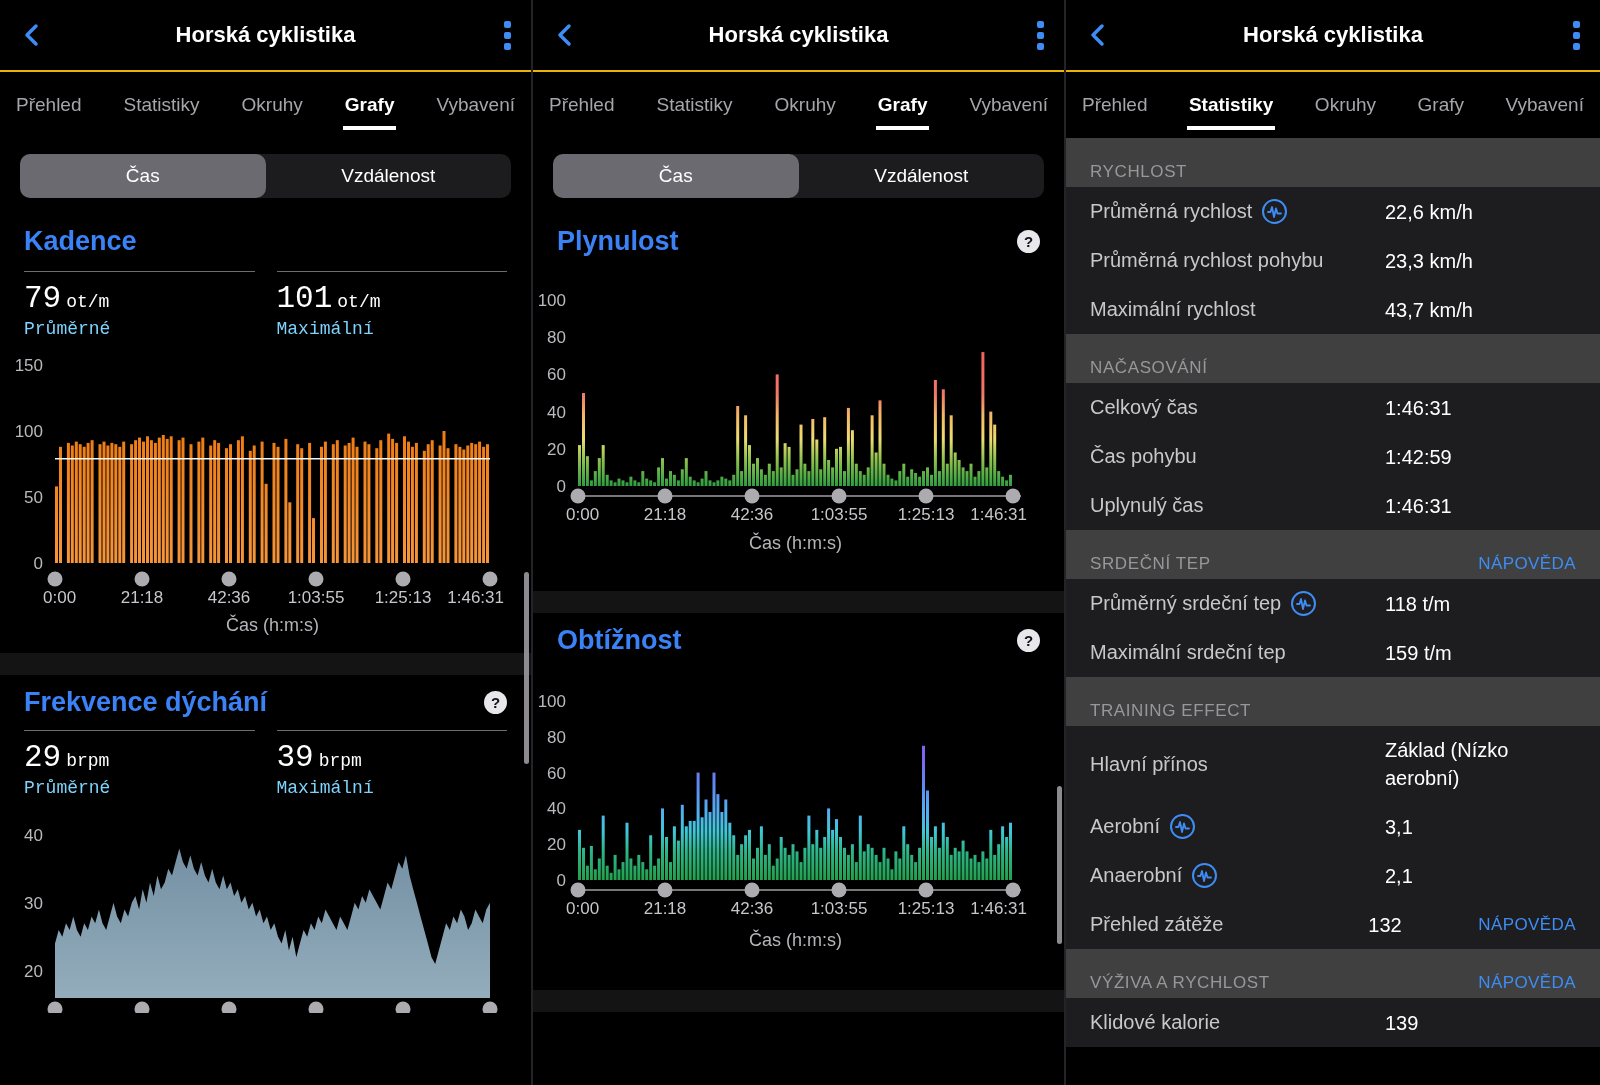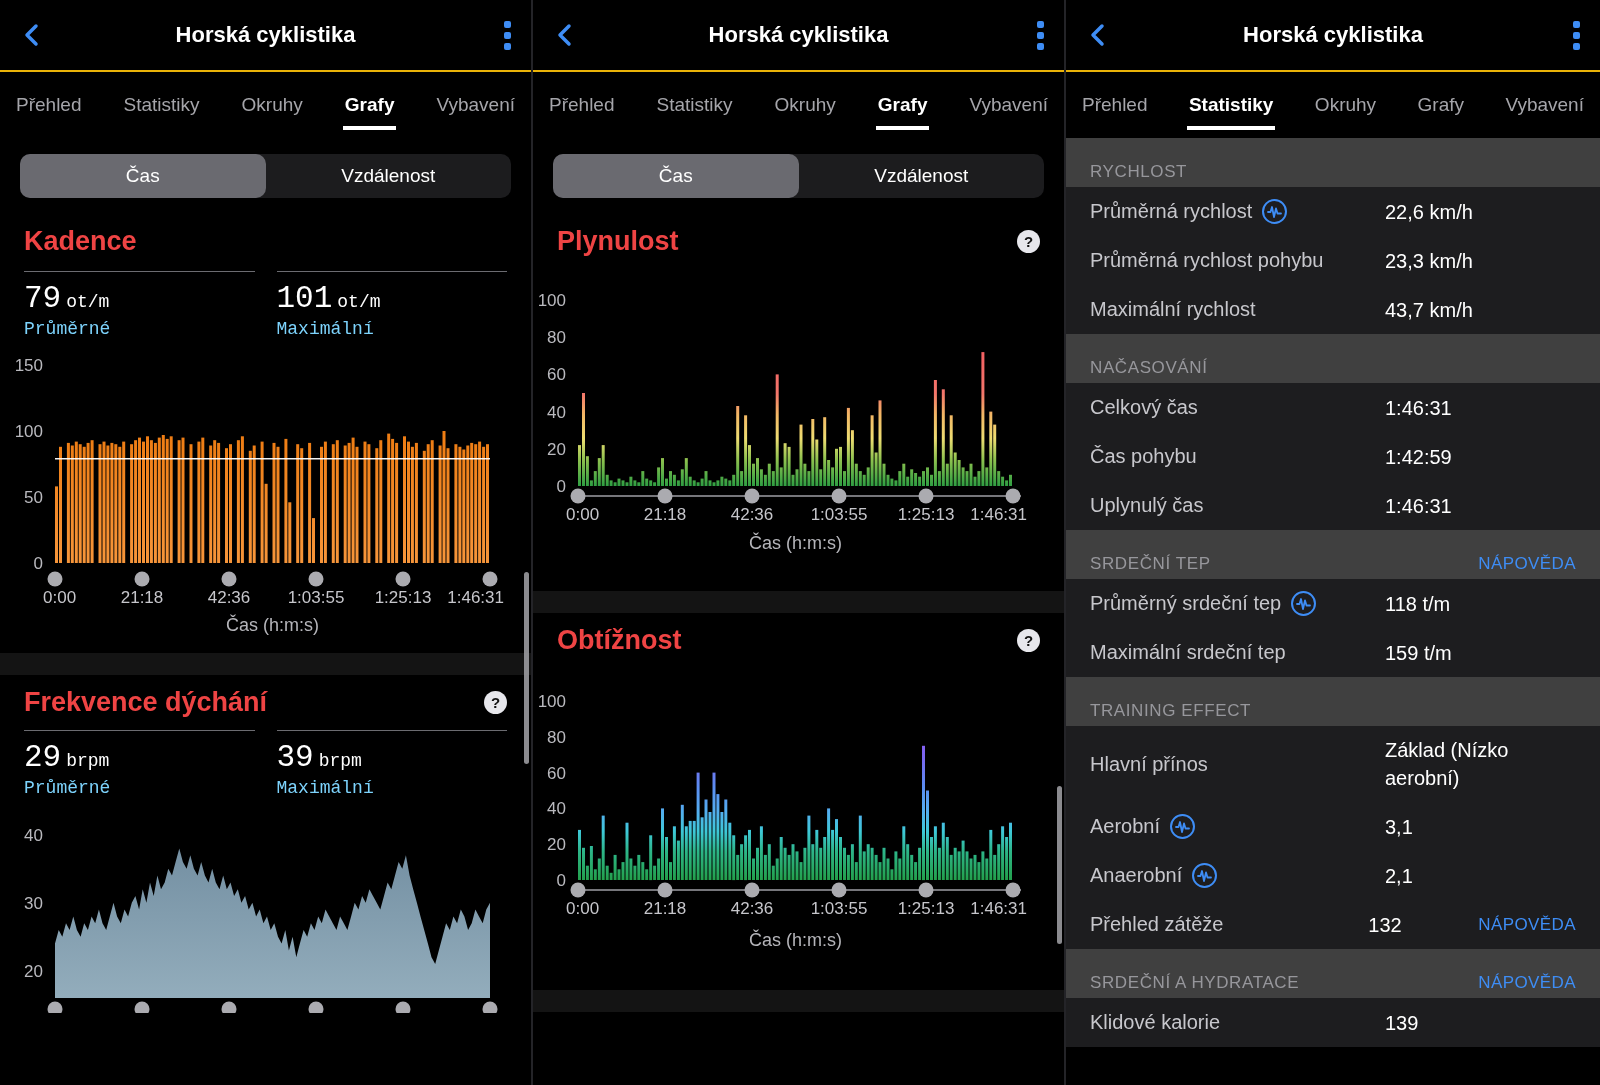--- a/index.html
+++ b/index.html
@@ -21,21 +21,21 @@
   .tab.active { color:#fff; font-weight:700; }
   .tab.active::after { content:""; position:absolute; left:0; right:0; bottom:8px; height:4px; background:#fff; }
 
   
   .seg { margin:16px 20px 0 20px; height:44px; background:#1c1c1e; border-radius:10px; display:flex; padding:0; }
   .seg-opt { flex:1; display:flex; align-items:center; justify-content:center; color:#fff; font-size:19px; border-radius:10px; cursor:pointer; }
   .seg-opt.sel { background:#6a6a70; }
 
   
   .chart-head { display:flex; align-items:center; justify-content:space-between; padding:0 24px; }
-  .chart-head h2 { color:#ef4444; font-size:27px; font-weight:700; }
+  .chart-head h2 { color:#3b82f6; font-size:27px; font-weight:700; }
   .qmark { width:23px; height:23px; border-radius:50%; background:#e7e7ec; color:#111; font-size:15px; font-weight:700; display:flex; align-items:center; justify-content:center; cursor:pointer; }
 
   
   .statpair { display:flex; gap:22px; padding:0 24px; margin-top:14px;font-family:Liberation Mono, monospace; }
   .statpair .col { flex:1; border-top:1px solid #6c6c71; padding-top:9px; }
   .bignum { color:#fff; font-size:31px; }
   .bigunit { color:#fff; font-size:18px; margin-left:5px; }
   .sublab { color:#7dd3fc; font-size:18px; margin-top:3px; }
 
   .band { height:22px; background:#141414; }
@@ -696,21 +696,21 @@
           </div>
           <div class="srow">
             <span class="lab">
               <span>Přehled zátěže</span>
             </span>
             <span class="val narrow">132</span>
             <span class="helplink">NÁPOVĚDA</span>
           </div>
         </div>
         <div class="sec-head">
-          <span class="sec-title">SRDEČNÍ A HYDRATACE</span>
+          <span class="sec-title">VÝŽIVA A RYCHLOST</span>
           <span class="helplink">NÁPOVĚDA</span>
         </div>
         <div class="sec-rows">
           <div class="srow">
             <span class="lab">
               <span>Klidové kalorie</span>
             </span>
             <span class="val">139</span>
           </div>
         </div>

